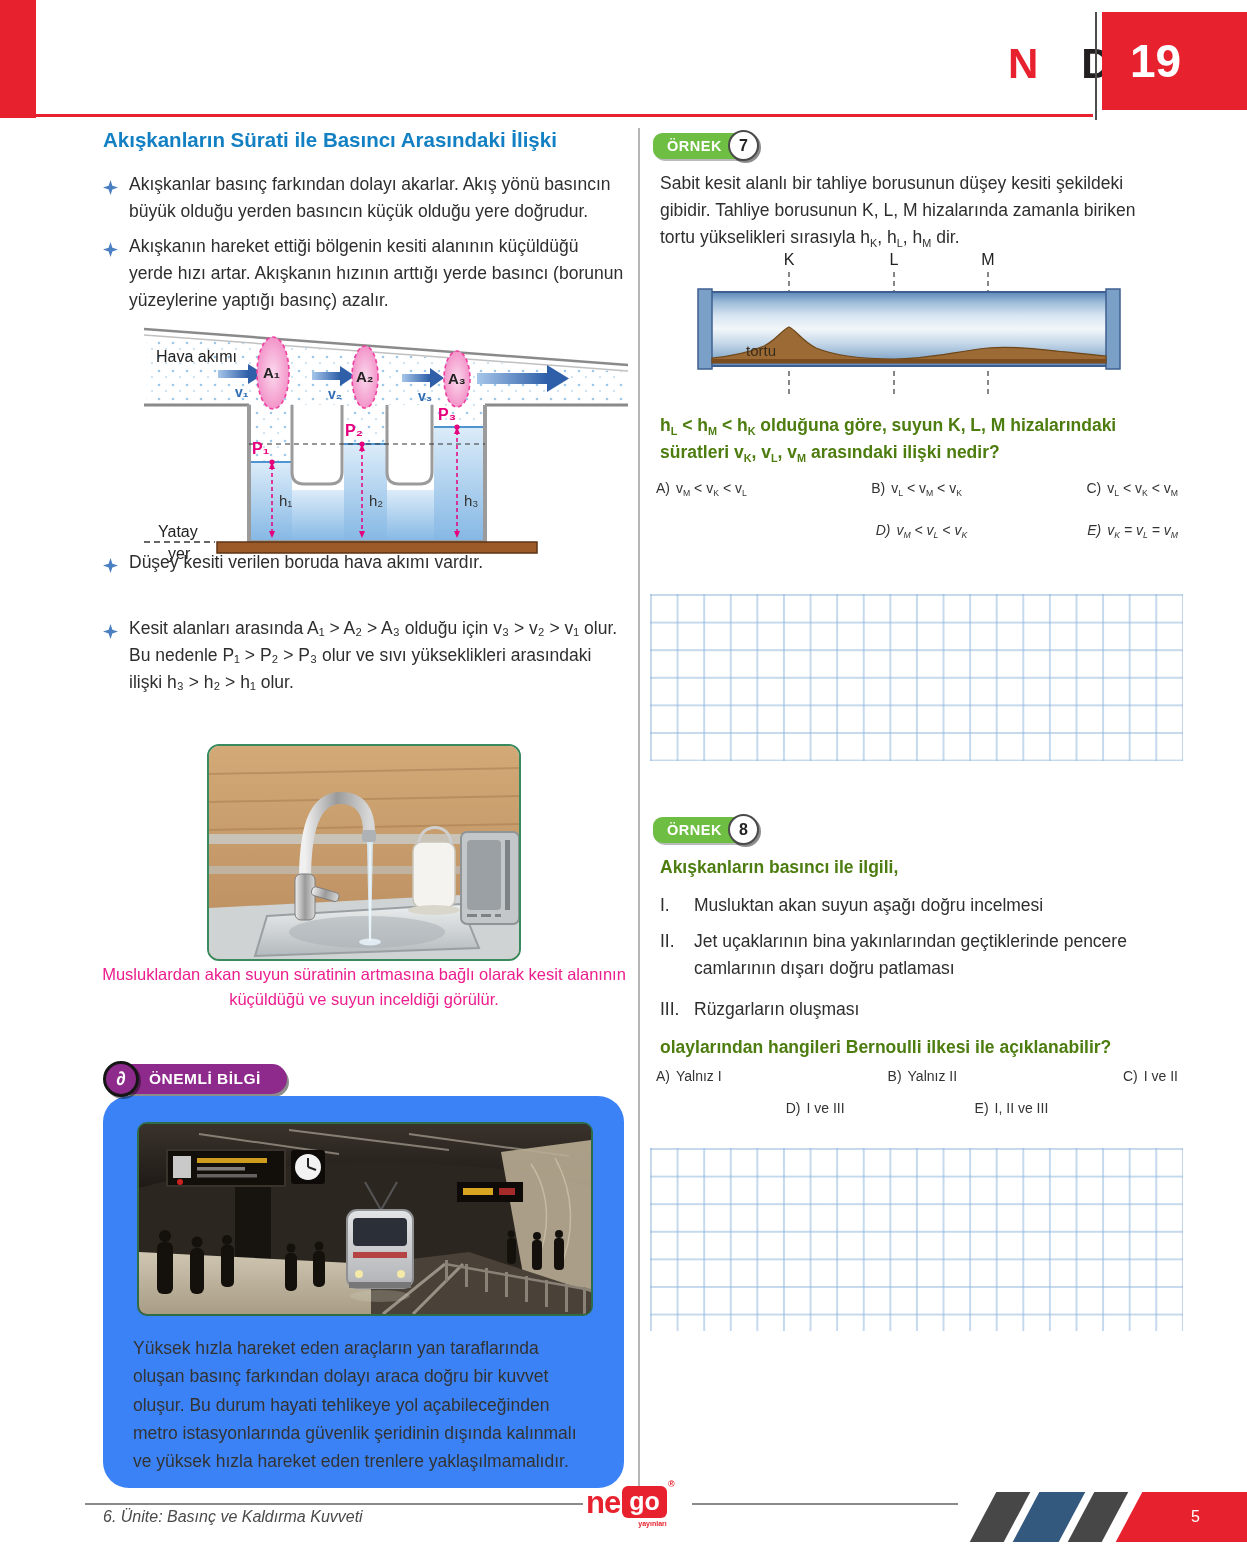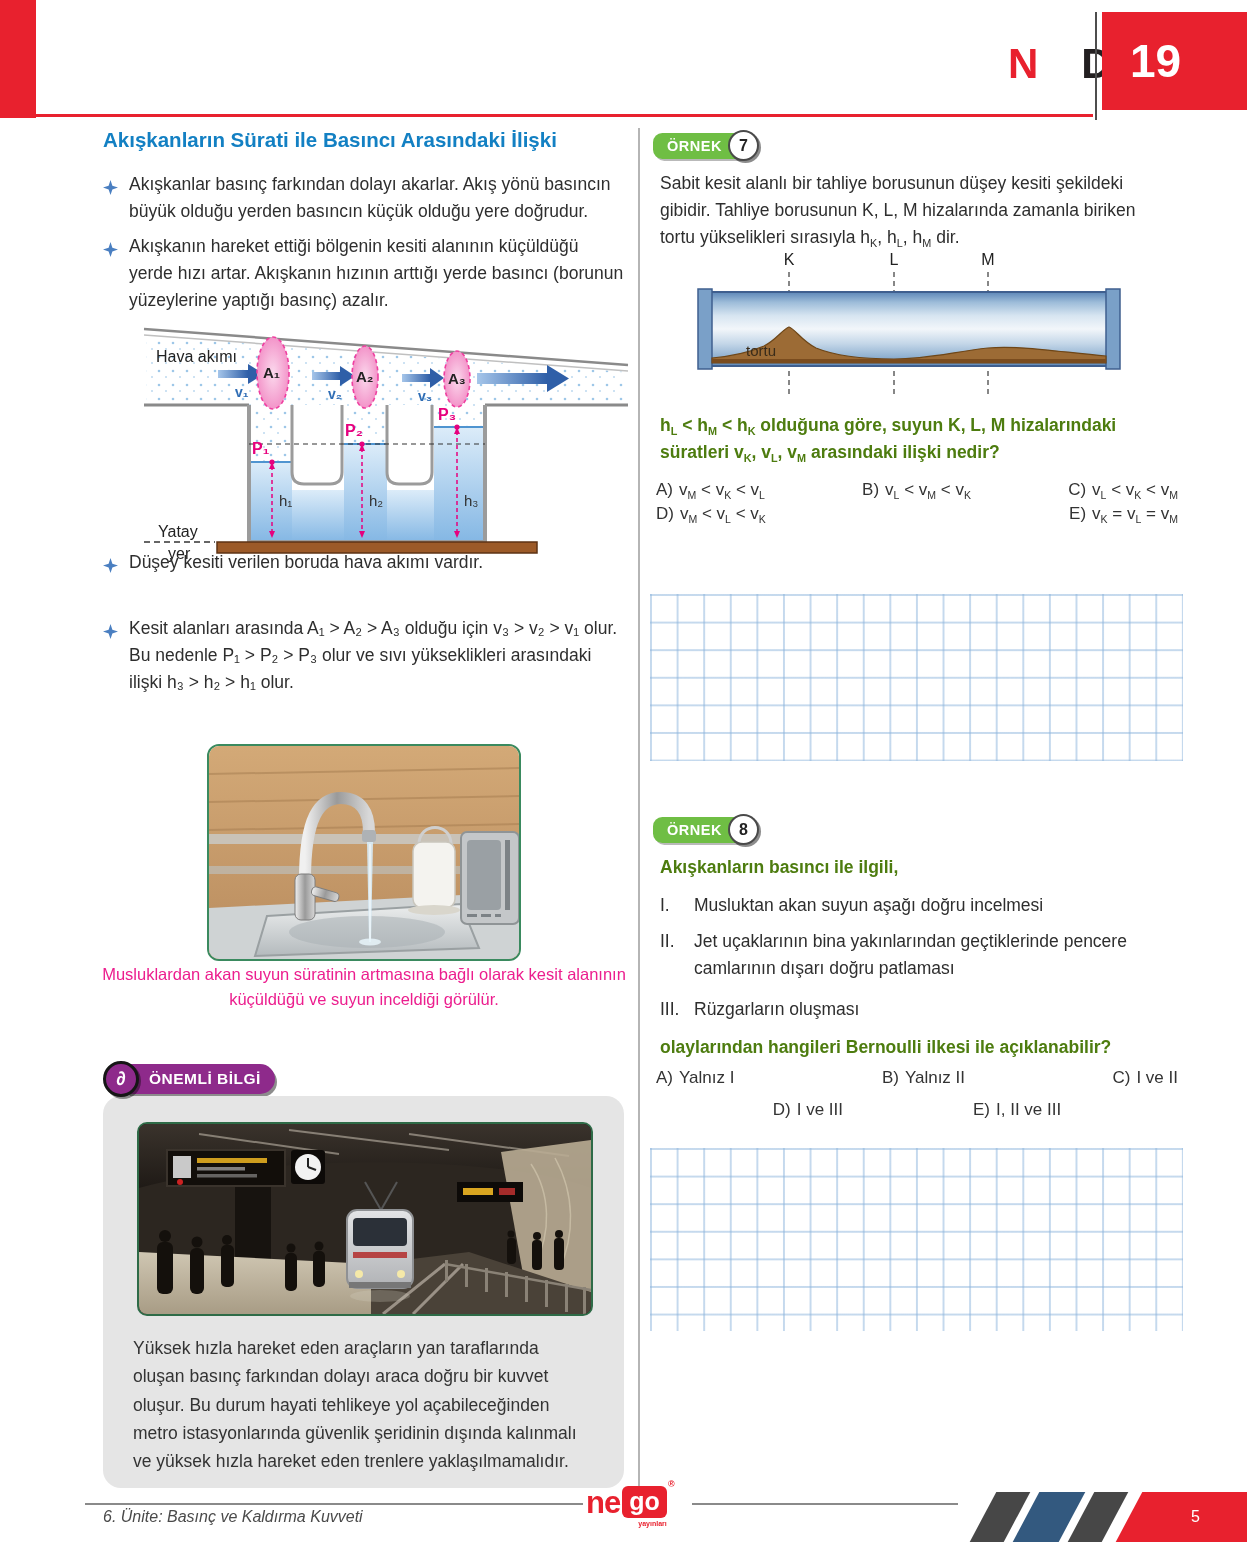--- a/index.html
+++ b/index.html
@@ -35,34 +35,34 @@
   .ornek-pill{background:#6fbe44;color:#fff;font-weight:bold;font-size:14.5px;letter-spacing:.5px;
               padding:5px 28px 5px 14px;border-radius:10px 14px 14px 10px;box-shadow:2px 2px 0 #b9b9b9;}
   .ornek-circle{margin-left:-22px;width:27px;height:27px;border-radius:50%;background:#fff;
                 border:2px solid #4a4a4a;display:flex;align-items:center;justify-content:center;
                 font-weight:bold;font-size:16px;color:#222;box-shadow:2px 2px 0 rgba(0,0,0,.45);}
   .onemli{display:flex;align-items:center;}
   .onemli-icon{width:36px;height:36px;border-radius:50%;background:#8e2a8b;border:3px solid #161616;
                color:#fff;display:flex;align-items:center;justify-content:center;font-weight:bold;
                font-style:italic;font-size:19px;z-index:2;box-shadow:2px 2px 0 rgba(0,0,0,.4);box-sizing:border-box;}
   .onemli-pill{margin-left:-12px;background:#8e2a8b;color:#fff;font-weight:bold;font-size:15.5px;
-               letter-spacing:.5px;padding:6px 14px 6px 22px;border-radius:4px 16px 16px 4px;
+               letter-spacing:.5px;padding:6px 26px 6px 22px;border-radius:4px 16px 16px 4px;
                box-shadow:2px 3px 0 rgba(45,45,45,.55);}
 
-  .purple-box{left:103px;top:1096px;width:521px;height:392px;background:#e5e5e5;border-radius:18px;}
+  .purple-box{left:103px;top:1096px;width:521px;height:392px;background:#3b82f6;border-radius:26px;}
   .metro-frame{position:absolute;left:34px;top:26px;width:452px;height:190px;border-radius:10px;
                overflow:hidden;border:2px solid #2e6b47;background:#2c2620;}
   .info-text{position:absolute;left:30px;top:238px;width:462px;font-size:17.5px;line-height:1.62;color:#333;}
 
   .photo-frame{left:207px;top:744px;width:310px;height:213px;border-radius:12px;overflow:hidden;
                border:2px solid #3a8a5f;}
 
   .q-bold{font-weight:bold;color:#4d7c0f;}
   .opt-row{display:flex;}
-  .opt{font-size:17px;color:#333;white-space:nowrap;}
+  .opt{font-size:14px;color:#333;white-space:nowrap;}
   .opt .lab{margin-right:6px;}
   .grid{background-image:
      linear-gradient(to right, rgba(140,180,220,.5) 1.5px, transparent 1.5px),
      linear-gradient(to bottom, rgba(140,180,220,.5) 1.5px, transparent 1.5px);
      background-size:26.6px 27.6px;}
 
   .roman-item{display:flex;width:514px;font-size:17.5px;line-height:1.55;}
   .roman-item .rn{flex:0 0 34px;}
 
   
@@ -450,21 +450,21 @@
     </svg>
   </div>
 
   <div class="abs body-text q-bold" style="left:660px;top:412px;width:514px;">h<sub>L</sub> &lt; h<sub>M</sub> &lt; h<sub>K</sub> olduğuna göre, suyun K, L, M hizalarındaki süratleri v<sub>K</sub>, v<sub>L</sub>, v<sub>M</sub> arasındaki ilişki nedir?</div>
 
   <div class="abs opt-row" style="left:656px;top:480px;width:522px;justify-content:space-between;">
     <span class="opt"><span class="lab">A)</span><span>v<sub>M</sub> &lt; v<sub>K</sub> &lt; v<sub>L</sub></span></span>
     <span class="opt"><span class="lab">B)</span><span>v<sub>L</sub> &lt; v<sub>M</sub> &lt; v<sub>K</sub></span></span>
     <span class="opt"><span class="lab">C)</span><span>v<sub>L</sub> &lt; v<sub>K</sub> &lt; v<sub>M</sub></span></span>
   </div>
-  <div class="abs opt-row" style="left:656px;top:504px;width:522px;justify-content:space-between;gap:120px;">
+  <div class="abs opt-row" style="left:656px;top:522px;width:522px;justify-content:flex-end;gap:120px;font-style:italic;">
     <span class="opt"><span class="lab">D)</span><span>v<sub>M</sub> &lt; v<sub>L</sub> &lt; v<sub>K</sub></span></span>
     <span class="opt"><span class="lab">E)</span><span>v<sub>K</sub> = v<sub>L</sub> = v<sub>M</sub></span></span>
   </div>
 
   <div class="abs grid" style="left:650px;top:594px;width:533px;height:167px;"></div>
 
   <div class="abs ornek-badge" style="left:653px;top:814px;">
     <div class="ornek-pill">ÖRNEK</div>
     <div class="ornek-circle">8</div>
   </div>

